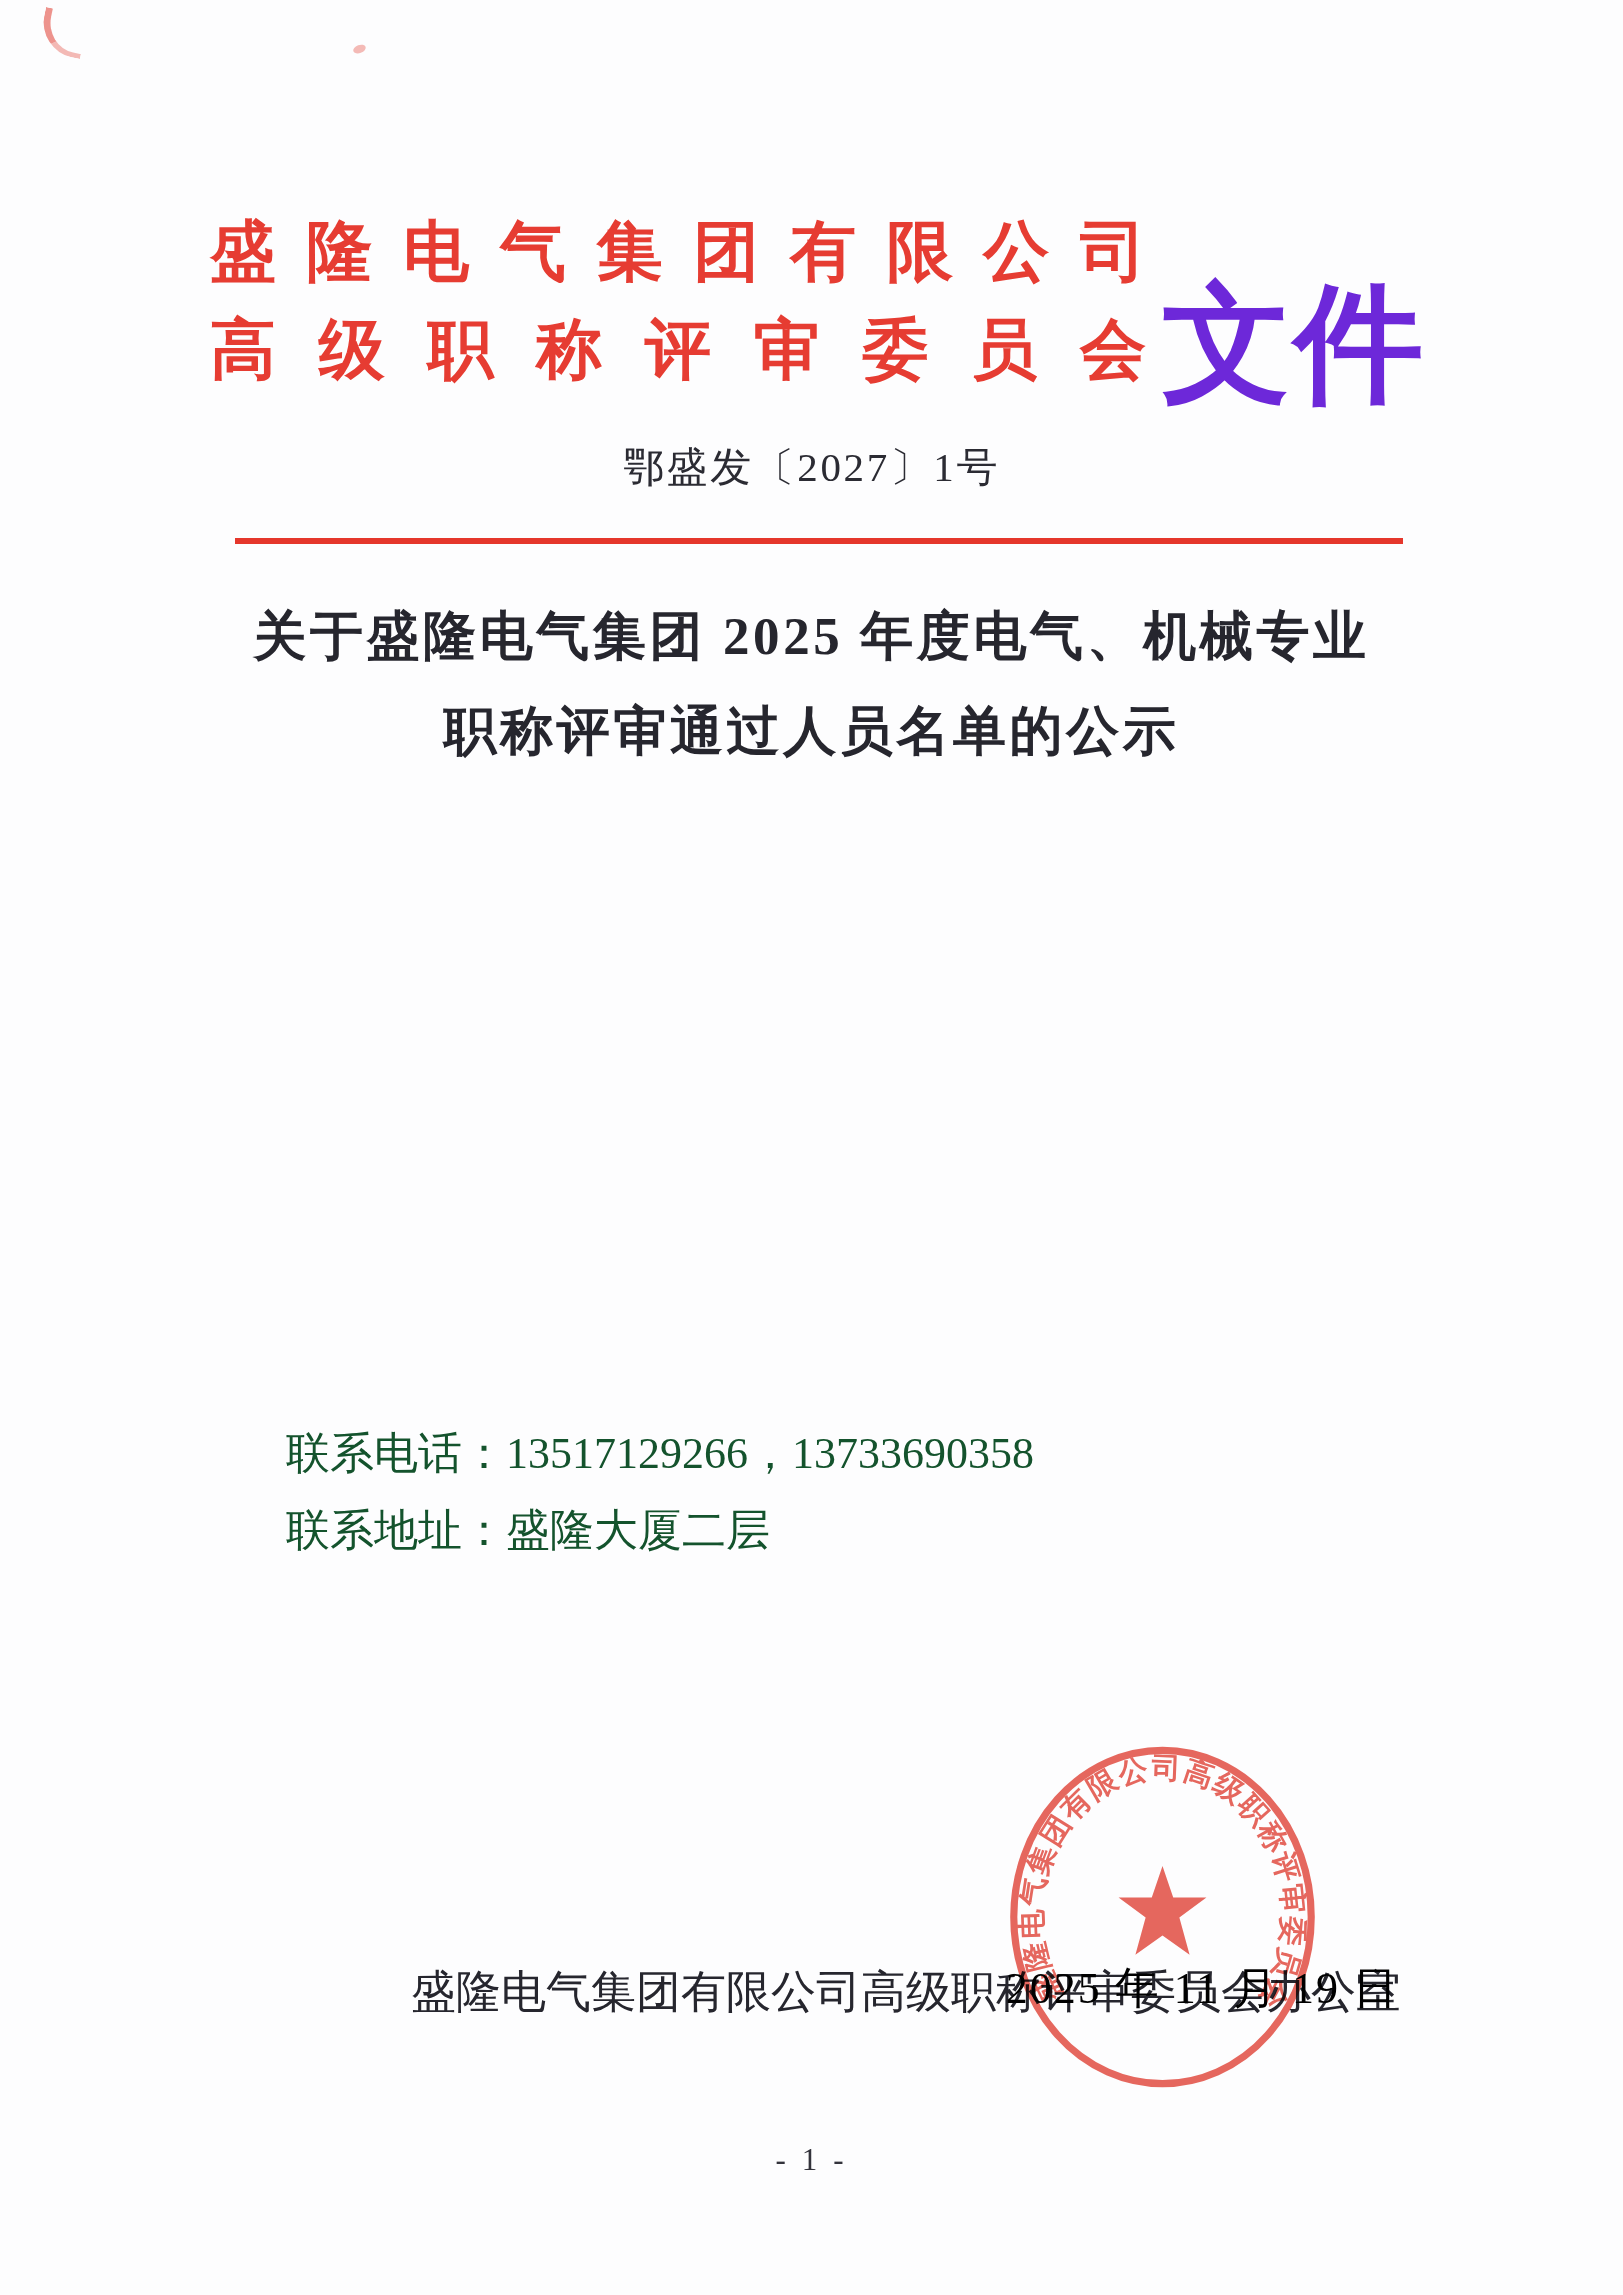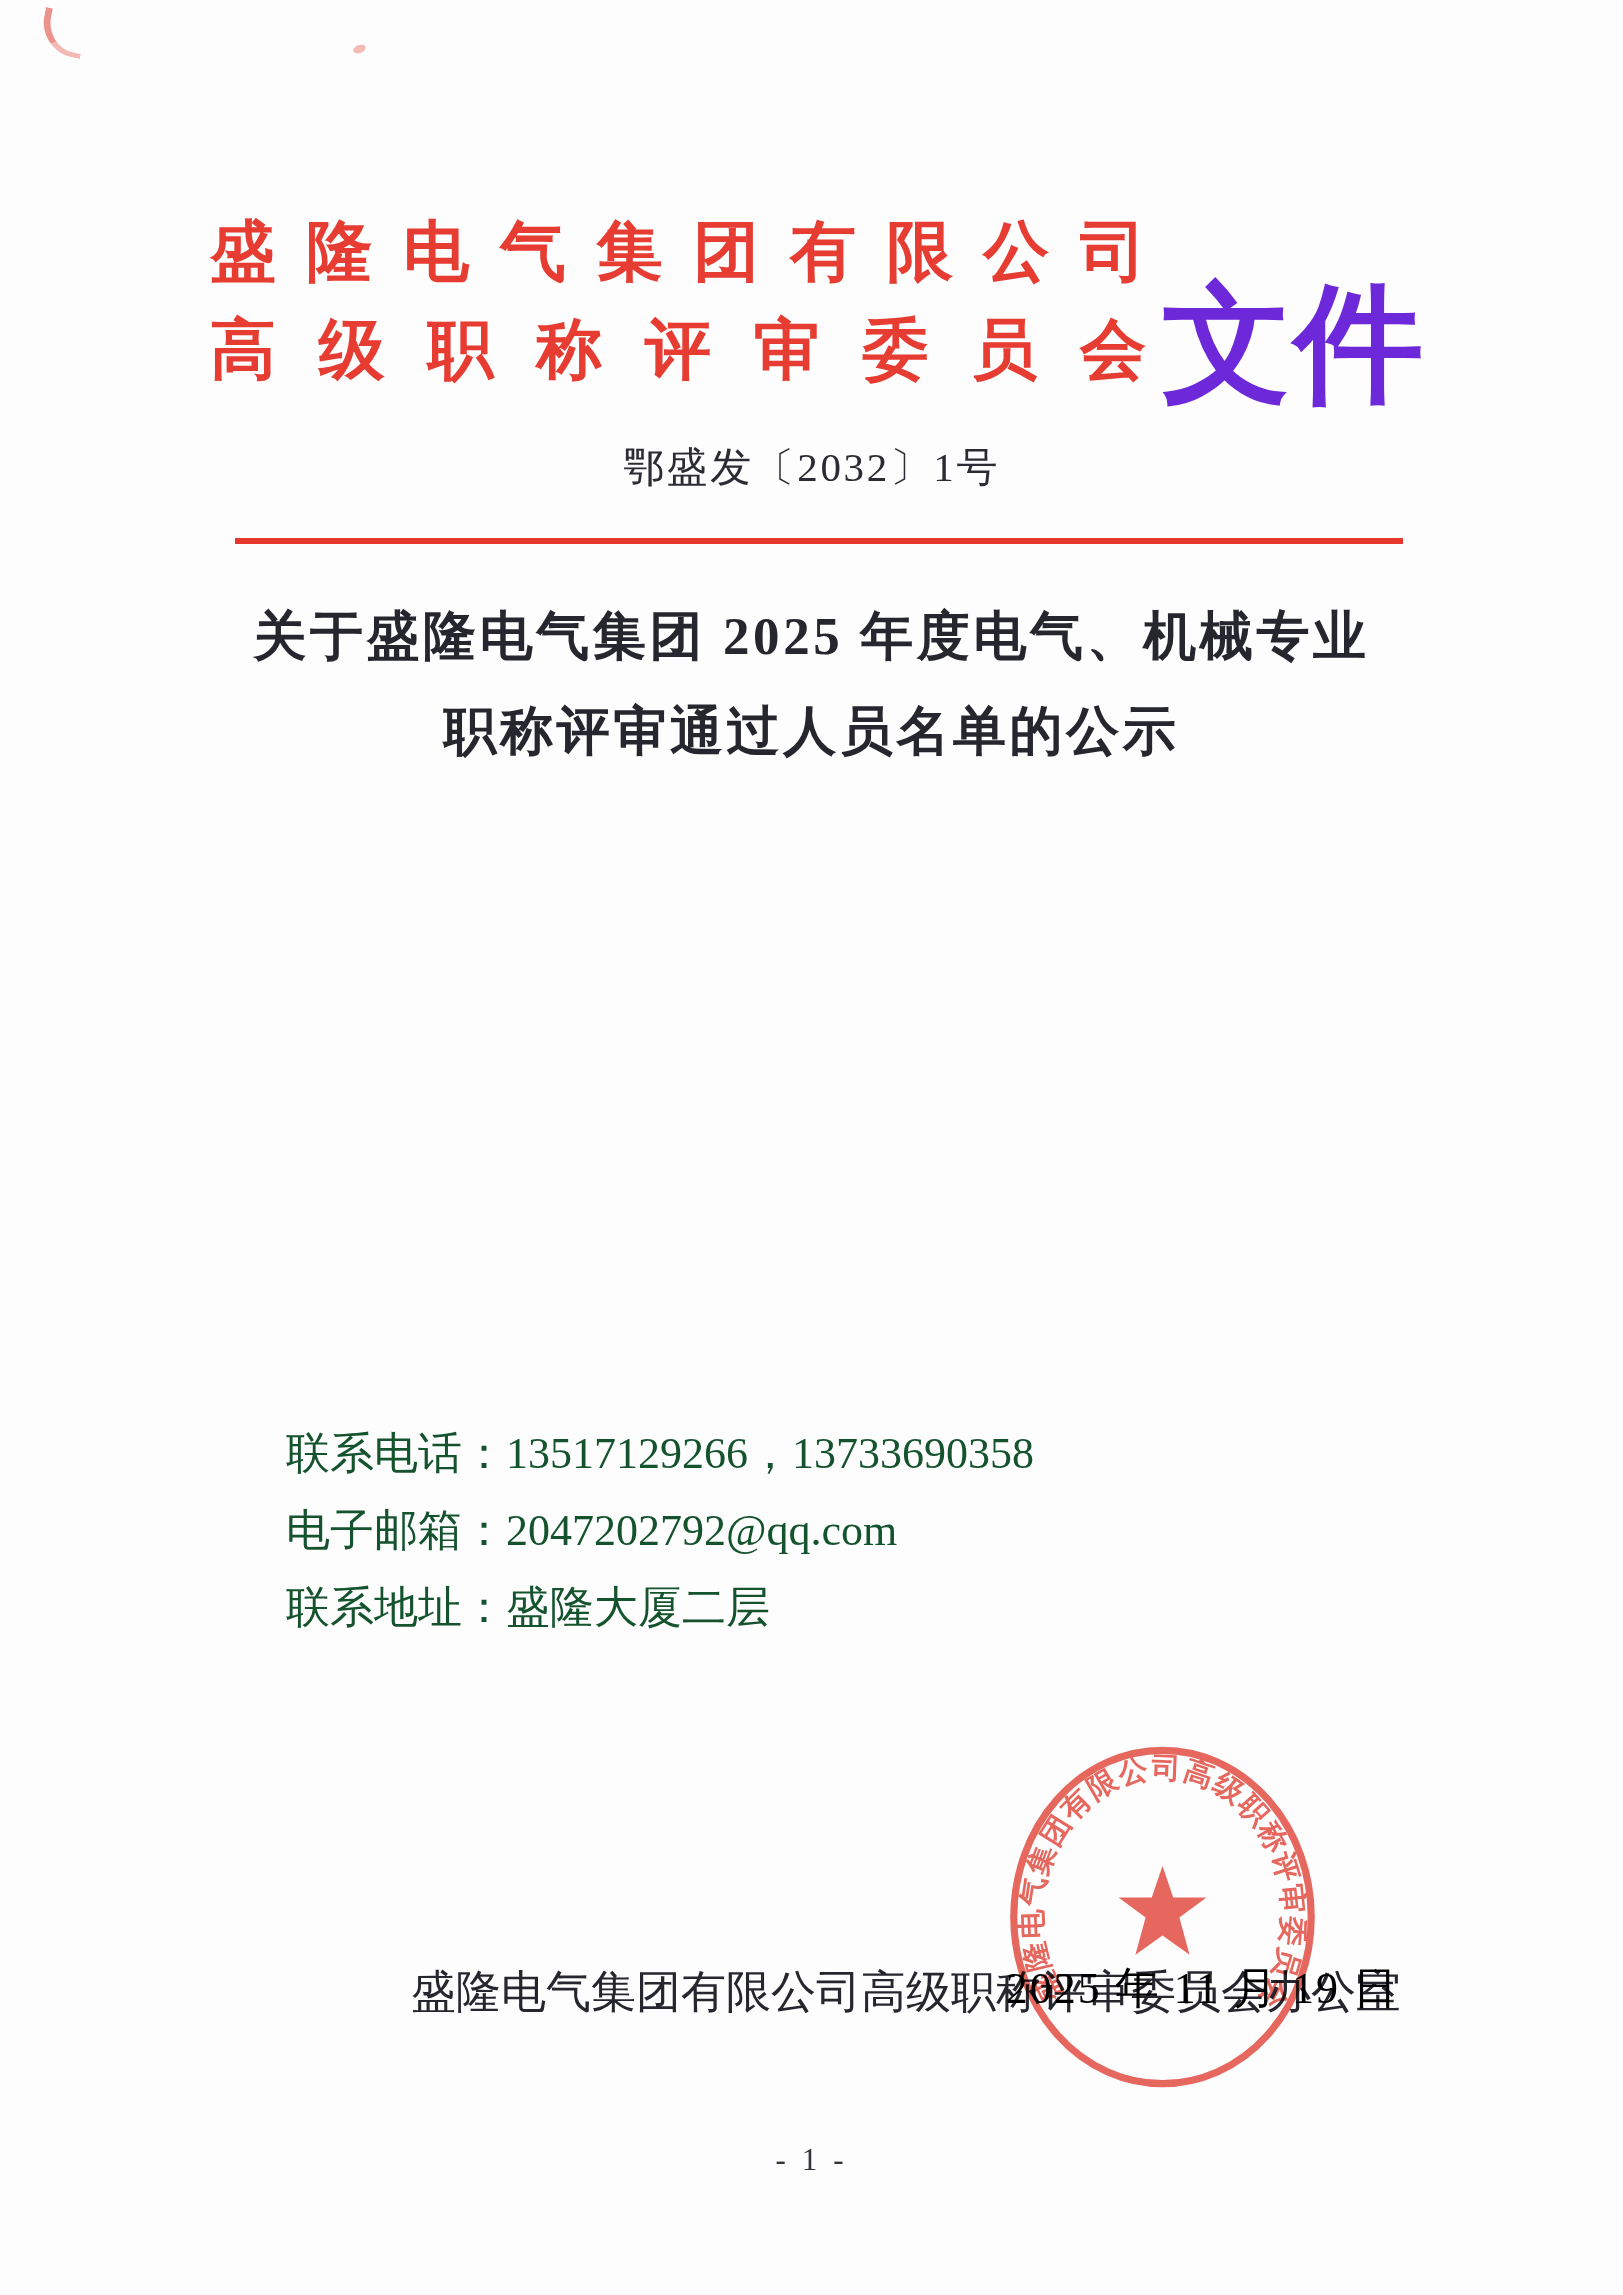--- a/index.html
+++ b/index.html
@@ -124,33 +124,32 @@
 
   <div class="artifact-1"></div>
   <div class="artifact-2"></div>
 
   <div class="org-block">
     <div class="org-line org-line-1">盛隆电气集团有限公司</div>
     <div class="org-line org-line-2">高级职称评审委员会</div>
   </div>
   <div class="doc-type">文件</div>
 
-  <div class="doc-number">鄂盛发〔2032〕1号</div>
+  <div class="doc-number">鄂盛发〔2027〕1号</div>
 
   <div class="red-rule"></div>
 
   <div class="title-block">
     <div>关于盛隆电气集团 2025 年度电气、机械专业</div>
     <div>职称评审通过人员名单的公示</div>
   </div>
 
 
   <div class="contact-block">
     <p><span>联系电话：</span><span>13517129266，13733690358</span></p>
-    <p><span>电子邮箱：</span><span>2047202792@qq.com</span></p>
     <p><span>联系地址：</span><span>盛隆大厦二层</span></p>
   </div>
 
   <div class="signature-line">盛隆电气集团有限公司高级职称评审委员会办公室</div>
   <div class="date-line">2025 年 11 月 19 日</div>
 
   <svg class="seal" viewBox="0 0 632 704" xmlns="http://www.w3.org/2000/svg">
     <defs>
       <path id="sealTextPath" d="M 121 506 A 237 272 0 1 1 511 506" fill="none"></path>
     </defs>

